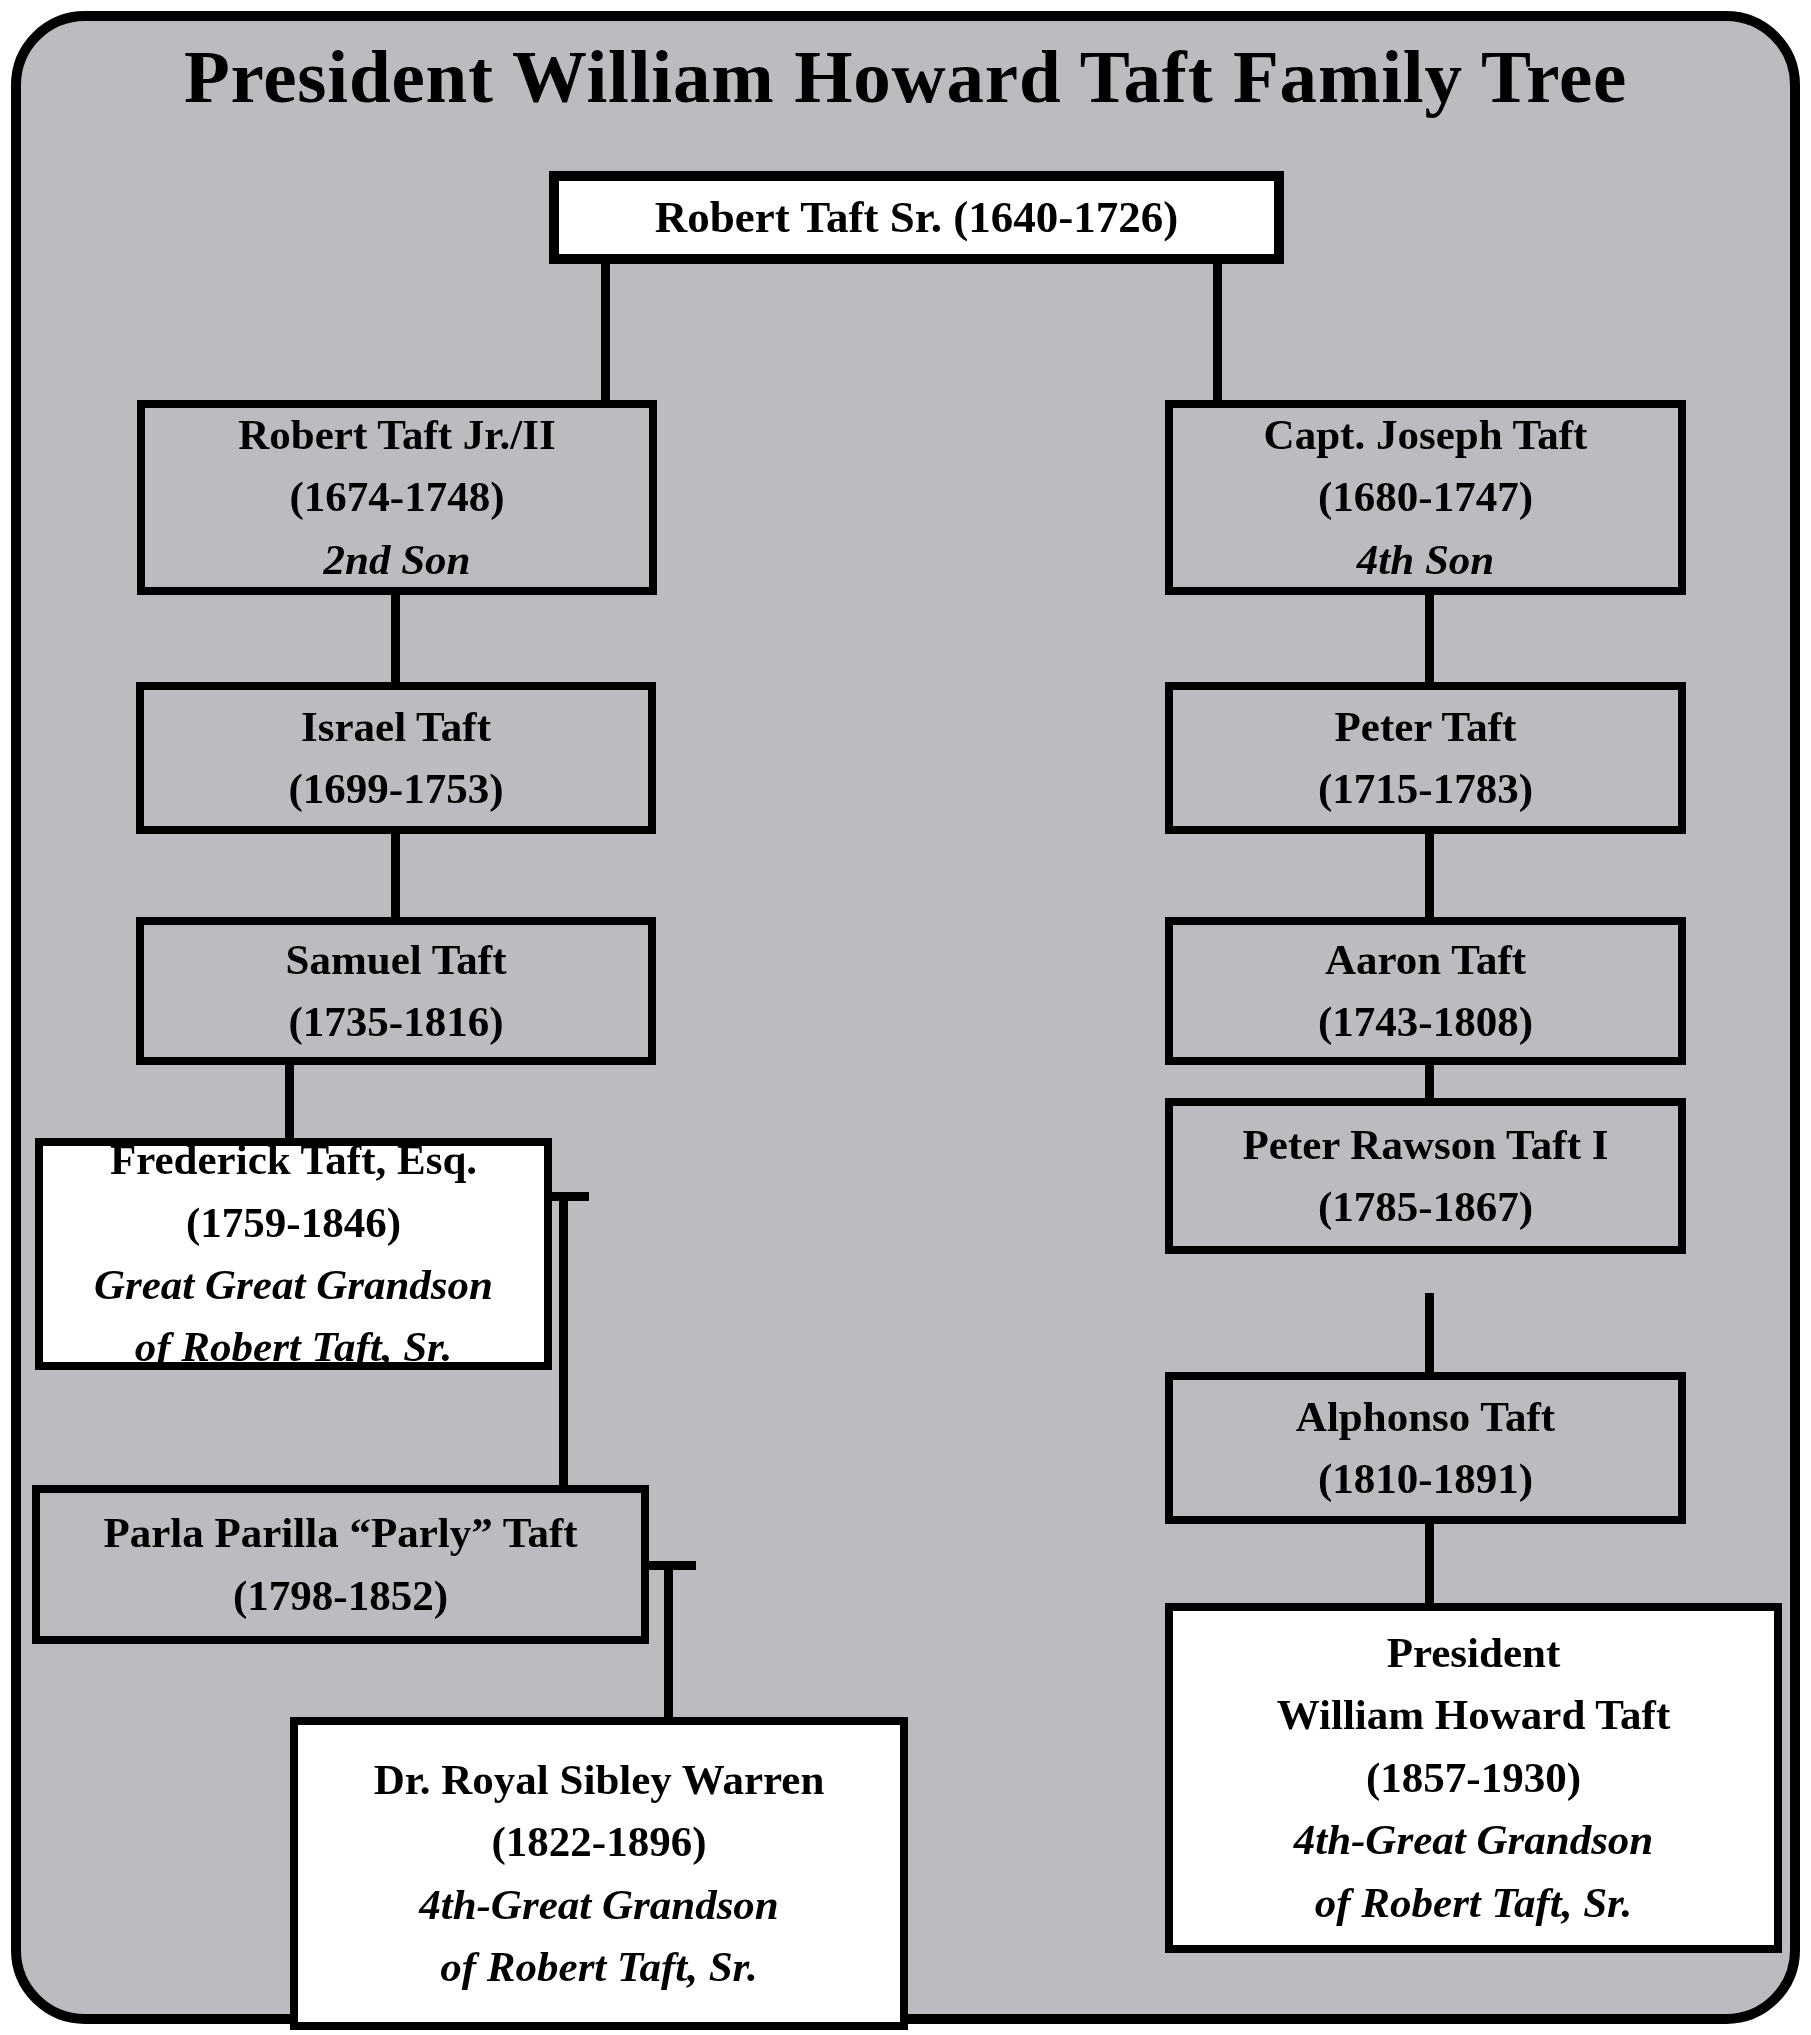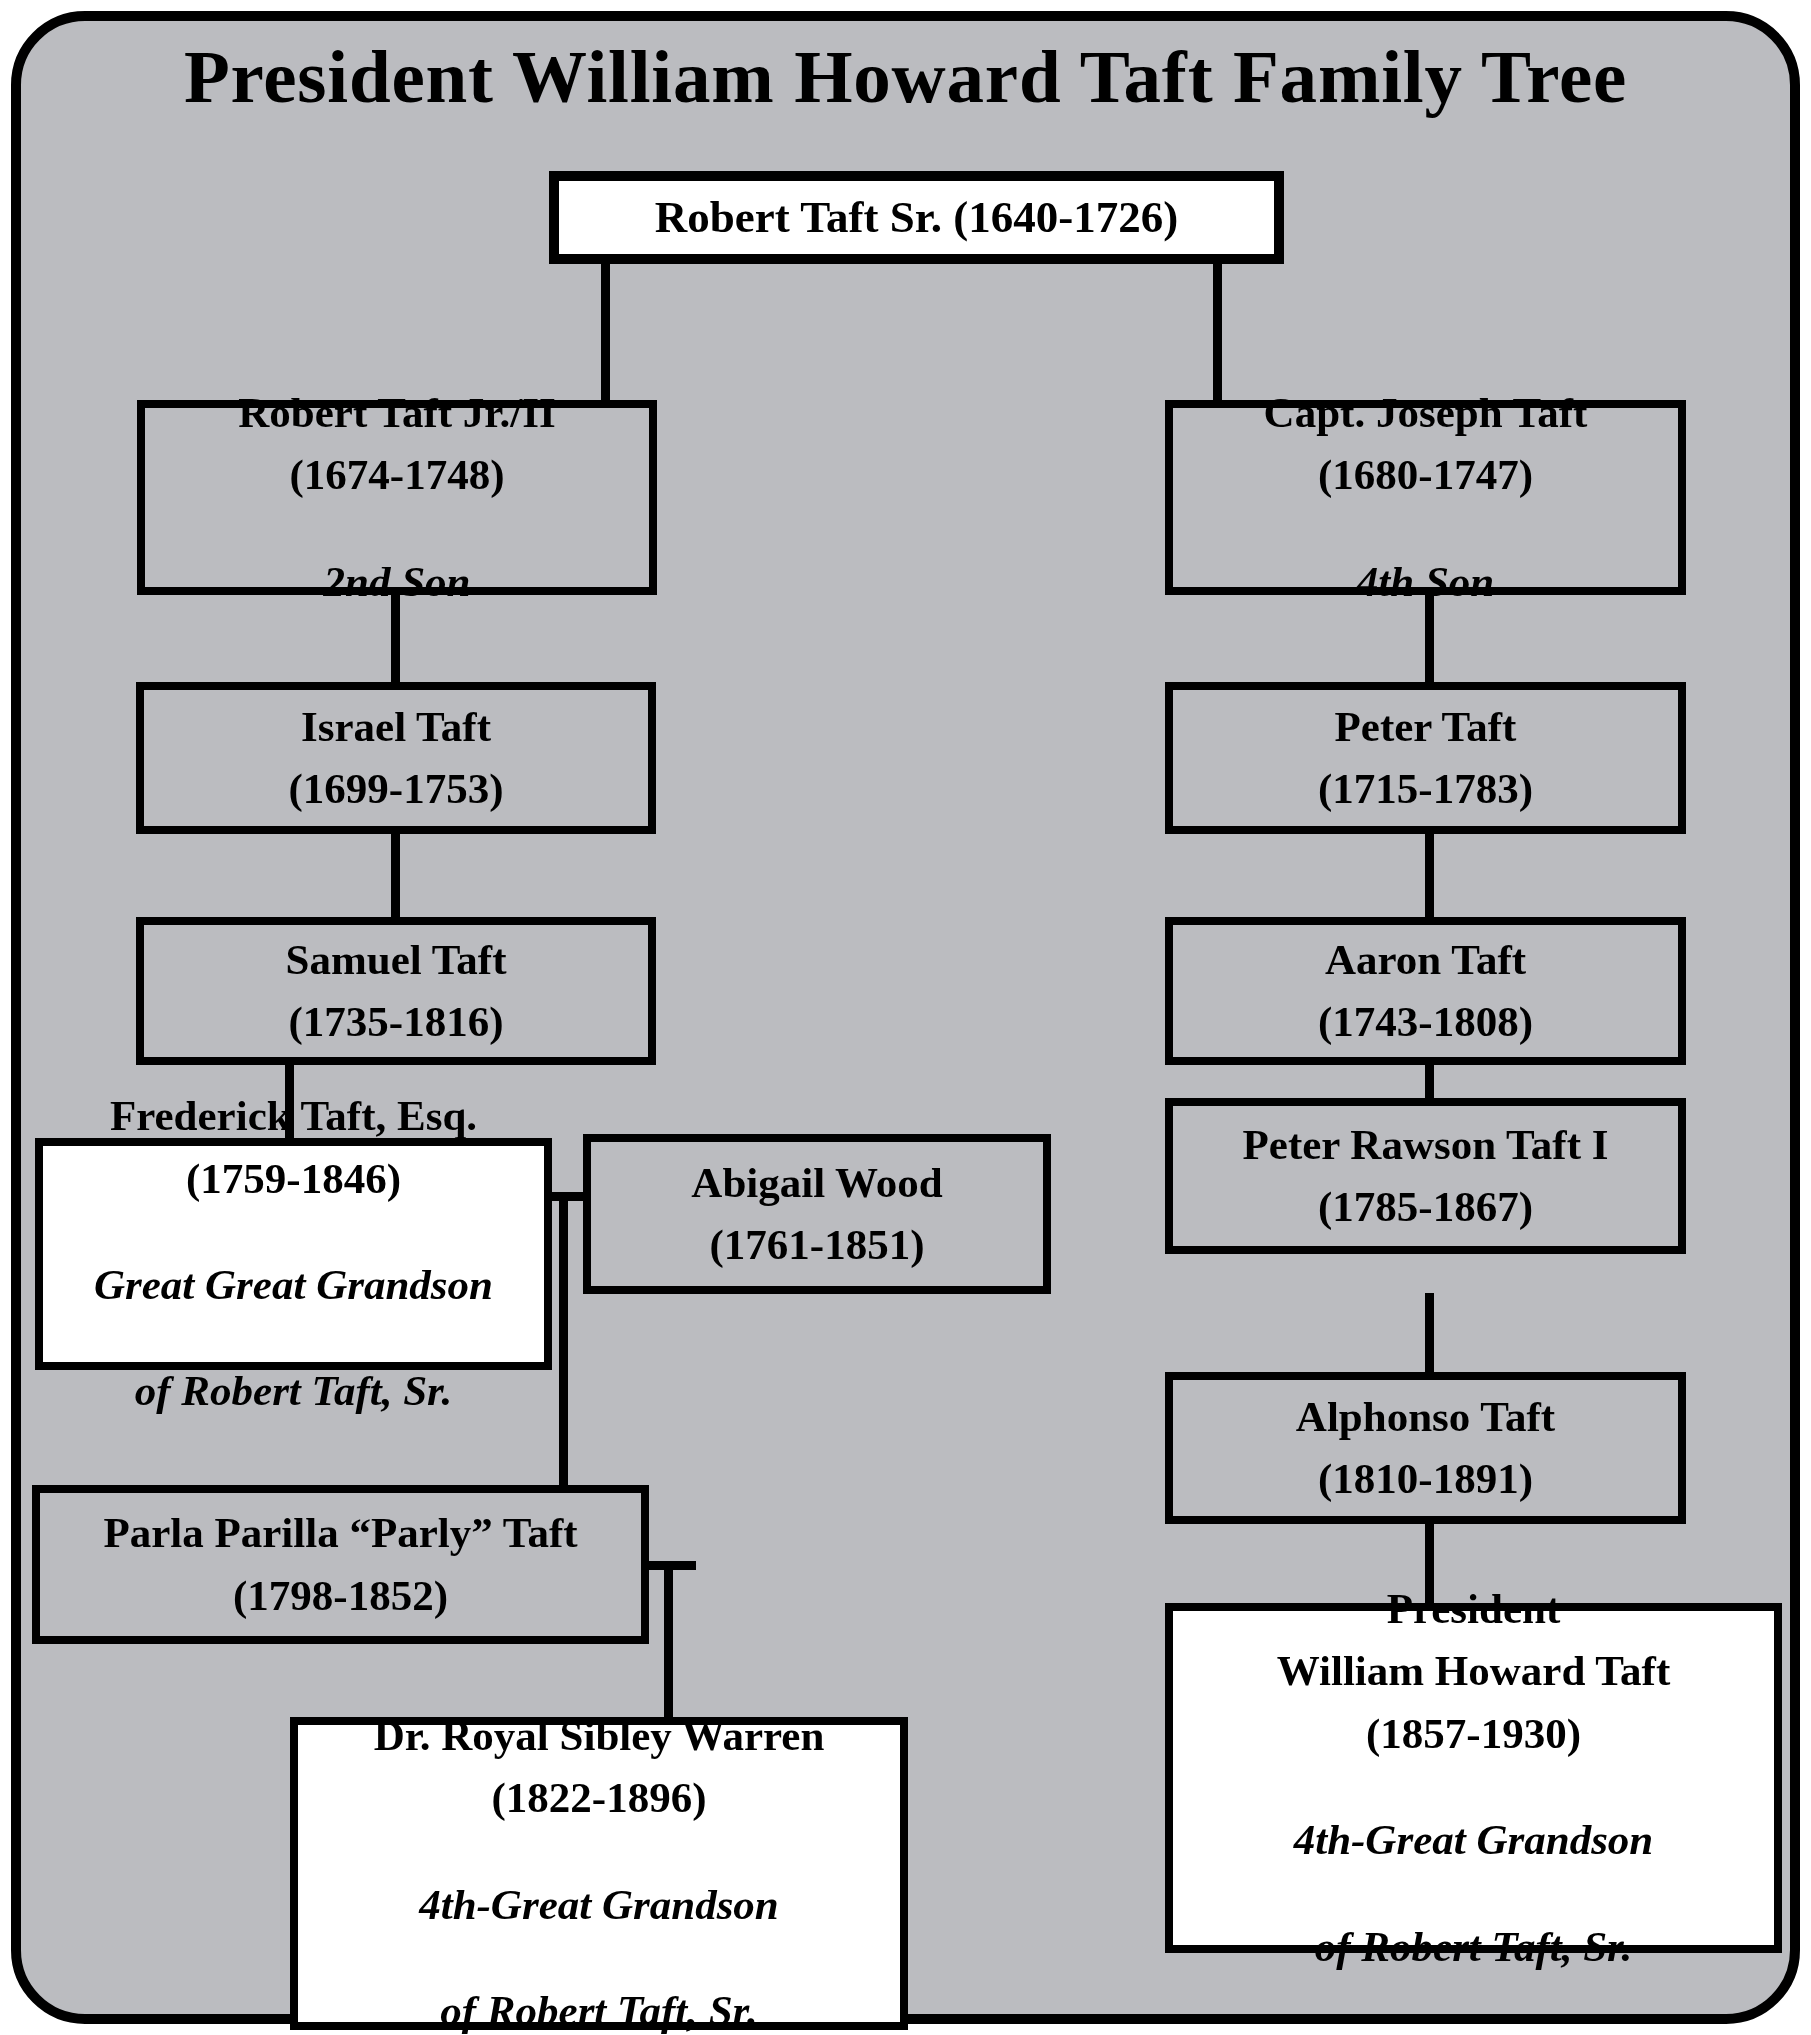--- a/index.html
+++ b/index.html
@@ -41,21 +41,21 @@
   .node.white { background: #ffffff; }
   .node.gray  { background: #bbbcc0; }
   .node.root  { border-width: 10px; }
   .line {
     font-size: 43px;
     font-weight: bold;
     line-height: 1.45;
     white-space: nowrap;
   }
   .root .line { font-size: 45px; }
-  .line.it { font-style: italic; margin-top: 44px; }
+  .line.it { font-style: italic; }
   .conn {
     position: absolute;
     background: #000000;
     z-index: 1;
   }
 </style>
 </head>
 <body>
 
 <div class="canvas">
@@ -114,24 +114,20 @@
     <div class="line">(1743-1808)</div>
   </div>
 
   <div class="node white" style="left:35px;top:1138px;width:517px;height:232px">
     <div class="line">Frederick Taft, Esq.</div>
     <div class="line">(1759-1846)</div>
     <div class="line it">Great Great Grandson</div>
     <div class="line it">of Robert Taft, Sr.</div>
   </div>
 
-  <div class="node gray" style="left:583px;top:1134px;width:468px;height:160px">
-    <div class="line">Abigail Wood</div>
-    <div class="line">(1761-1851)</div>
-  </div>
 
   <div class="node gray" style="left:1165px;top:1098px;width:521px;height:156px">
     <div class="line">Peter Rawson Taft I</div>
     <div class="line">(1785-1867)</div>
   </div>
 
   <div class="node gray" style="left:1165px;top:1372px;width:521px;height:152px">
     <div class="line">Alphonso Taft</div>
     <div class="line">(1810-1891)</div>
   </div>

